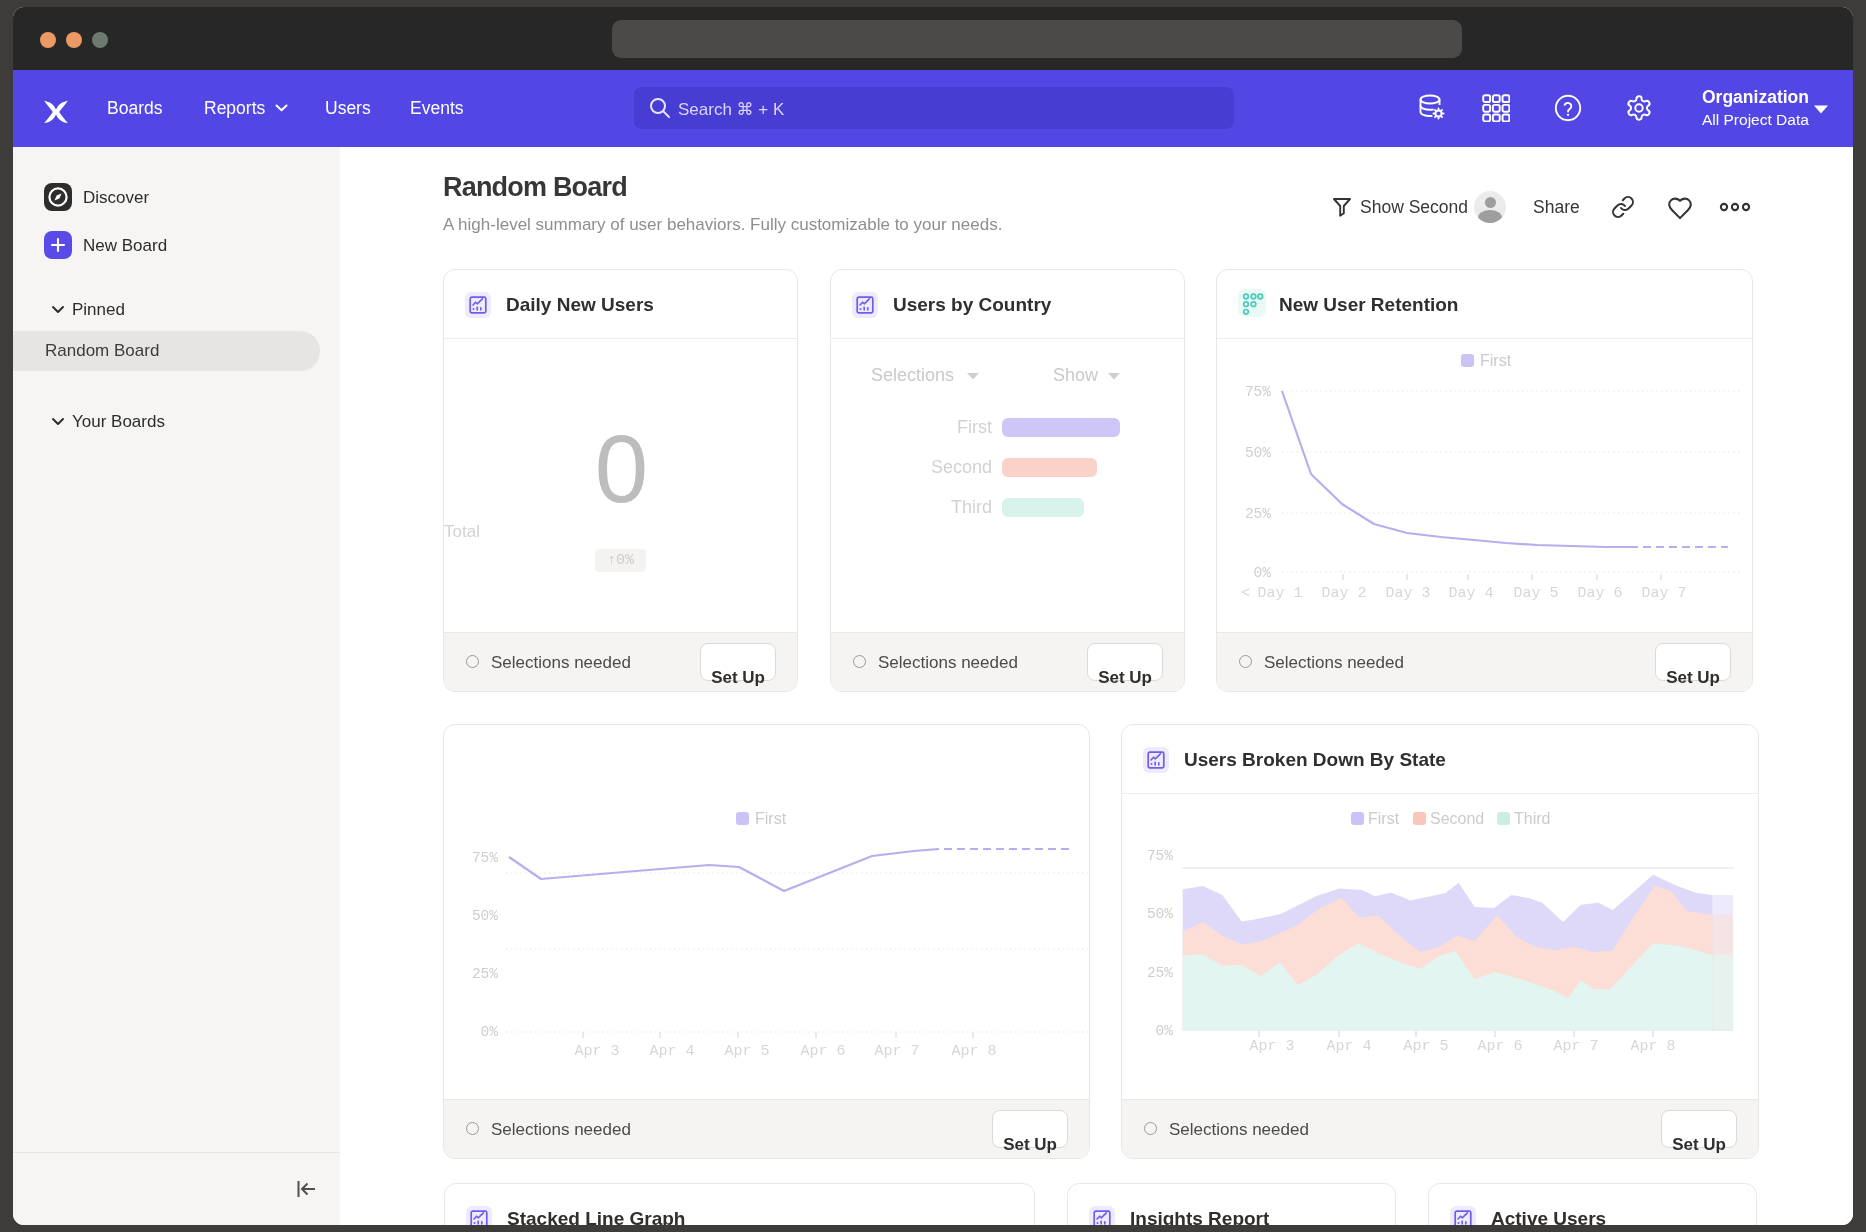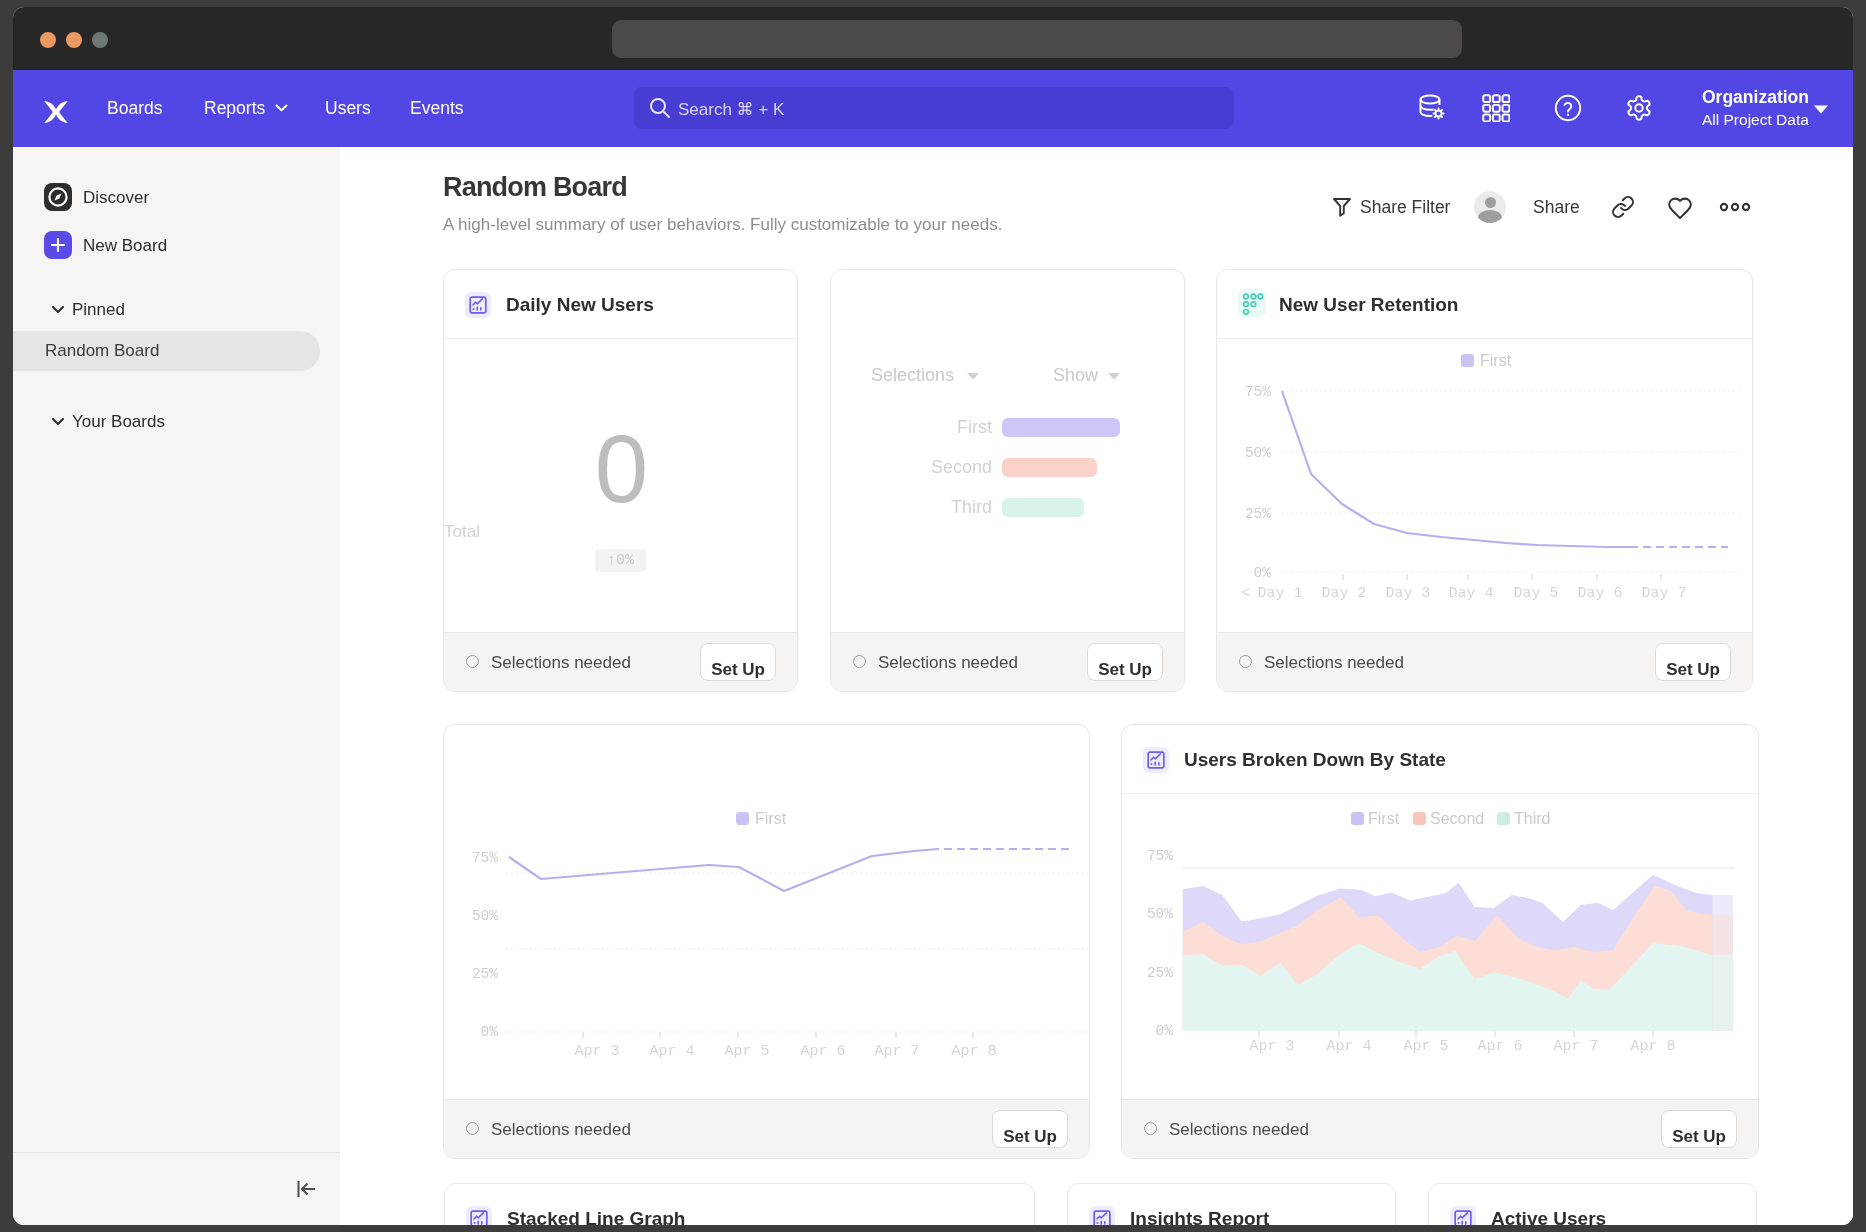--- a/index.html
+++ b/index.html
@@ -14,21 +14,21 @@
 .sitxt{position:absolute;left:70px;font-size:17px;font-weight:500;color:#2d2d2d}
 .sectxt{position:absolute;left:59px;font-size:17px;font-weight:500;color:#2d2d2d}
 #spill{position:absolute;left:0;top:184px;width:307px;height:40px;background:#e6e5e3;border-radius:0 20px 20px 0}
 #main{position:absolute;left:327px;top:140px;right:0;bottom:0;background:#fff}
 .card{position:absolute;background:#fff;border:1px solid #e8e7e6;border-radius:12px;overflow:hidden}
 .chead{position:absolute;left:0;top:0;right:0;height:69px;border-bottom:1px solid #eeedec}
 .ctitle{position:absolute;left:62px;top:24px;font-size:19px;font-weight:700;color:#2f2f2f}
 .cfoot{position:absolute;left:0;bottom:0;right:0;height:59px;background:#f5f4f2;border-top:1px solid #e9e8e7}
 .selcirc{position:absolute;left:22px;top:22px;width:13px;height:13px;border:1.6px solid #999;border-radius:50%}
 .seltxt{position:absolute;left:47px;top:20px;font-size:17px;color:#4b4b4b}
-.setup{position:absolute;right:21px;top:10px;height:38px;line-height:36px;padding:8px 10px;background:#fff;border:1px solid #dbdad9;border-radius:8px;font-size:17px;font-weight:700;color:#2f2f2f}
+.setup{position:absolute;right:21px;top:10px;height:38px;line-height:36px;padding:16px 10px;background:#fff;border:1px solid #dbdad9;border-radius:8px;font-size:17px;font-weight:700;color:#2f2f2f}
 .mono{font-family:"Liberation Mono",monospace}
 </style></head><body>
 <div id="win">
 <div id="tbar">
 <span class="tdot" style="left:27px;background:#ec9a64"></span>
 <span class="tdot" style="left:53px;background:#ec9a64"></span>
 <span class="tdot" style="left:79px;background:#6e7970"></span>
 <div id="addr"></div>
 </div>
 <div id="nav">
@@ -120,21 +120,21 @@
 <line x1="8" y1="12" x2="21" y2="12" stroke="#4f4f4f" stroke-width="2"></line>
 <polyline points="13.5,6.5 8,12 13.5,17.5" fill="none" stroke="#4f4f4f" stroke-width="2"></polyline>
       </svg>
     </div>
     <div id="main"></div>
     <div style="position:absolute;left:430px;top:165px;font-size:27px;font-weight:700;letter-spacing:-0.8px;color:#373737">Random Board</div>
     <div style="position:absolute;left:430px;top:208px;font-size:17px;color:#8e8e8e">A high-level summary of user behaviors. Fully customizable to your needs.</div>
     <svg width="20" height="21" viewBox="0 0 20 21" style="position:absolute;left:1319px;top:190px">
 <path d="M2,2 h16 l-6.2,7 v7.2 l-3.6,2.6 v-9.8 Z" fill="none" stroke="#333" stroke-width="1.9" stroke-linejoin="round"></path>
     </svg>
-    <span style="position:absolute;left:1347px;top:190px;font-size:17.5px;font-weight:500;color:#373737">Share Filter</span>
+    <span style="position:absolute;left:1347px;top:190px;font-size:17.5px;font-weight:500;color:#373737">Show Second</span>
     <div style="position:absolute;left:1461px;top:184px;width:32px;height:32px;border-radius:50%;background:#ebebeb;overflow:hidden">
 <div style="position:absolute;left:10.5px;top:6px;width:11px;height:11px;border-radius:50%;background:#9e9e9e"></div>
 <div style="position:absolute;left:4px;top:19px;width:24px;height:16px;border-radius:50%;background:#9e9e9e"></div>
     </div>
     <span style="position:absolute;left:1520px;top:190px;font-size:17.5px;font-weight:500;color:#373737">Share</span>
     <svg width="24" height="24" viewBox="0 0 24 24" style="position:absolute;left:1598px;top:188px">
 <g fill="none" stroke="#333" stroke-width="2" stroke-linecap="round" stroke-linejoin="round">
 <path d="M10 13a5 5 0 0 0 7.54.54l3-3a5 5 0 0 0-7.07-7.07l-1.72 1.71"></path>
 <path d="M14 11a5 5 0 0 0-7.54-.54l-3 3a5 5 0 0 0 7.07 7.07l1.71-1.71"></path>
       </g>
@@ -162,20 +162,31 @@
       <div style="position:absolute;left:0;width:355px;top:144px;text-align:center;font-size:96px;color:#bdbdbd">0</div>
       <div style="position:absolute;left:0;width:355px;top:252px;text-align:left;font-size:17px;color:#d3d3d3">Total</div>
       <div class="mono" style="position:absolute;left:151px;top:279px;width:51px;height:23px;background:#f4f3f1;border-radius:4px;text-align:center;line-height:23px;font-size:15px;color:#ccc">↑0%</div>
       <div class="cfoot">
         <span class="selcirc"></span>
         <span class="seltxt">Selections needed</span>
         <span class="setup">Set Up</span>
       </div>
     </div>
     <div class="card" style="left:817px;top:262px;width:355px;height:423px">
+      <div class="chead">
+        <svg width="26" height="26" viewBox="0 0 26 26" style="position:absolute;left:21px;top:22px">
+<rect x="0" y="0" width="26" height="26" rx="6" fill="#eeebfd"></rect>
+<rect x="5.2" y="5.2" width="15.6" height="15.6" rx="1.6" fill="none" stroke="#6f5cee" stroke-width="1.7"></rect>
+<polyline points="8,13 10.6,10.2 12.2,11.8 17.4,6.9" fill="none" stroke="#6f5cee" stroke-width="1.6" stroke-linecap="round" stroke-linejoin="round"></polyline>
+<circle cx="8.5" cy="17" r="1" fill="#6f5cee"></circle>
+<line x1="12.2" y1="15.2" x2="12.2" y2="18" stroke="#6f5cee" stroke-width="1.6" stroke-linecap="round"></line>
+<line x1="15.8" y1="15.8" x2="15.8" y2="18" stroke="#6f5cee" stroke-width="1.6" stroke-linecap="round"></line>
+</svg>
+        <div class="ctitle">Users by Country</div>
+      </div>
       <span style="position:absolute;left:40px;top:95px;font-size:18px;color:#c9c9c9">Selections</span>
       <svg width="12" height="8" viewBox="0 0 12 8" style="position:absolute;left:136px;top:102px">
         <polygon points="0,1 12,1 6,7.5" fill="#cfcfcf"></polygon>
       </svg>
       <span style="position:absolute;left:222px;top:95px;font-size:18px;color:#c9c9c9">Show</span>
       <svg width="12" height="8" viewBox="0 0 12 8" style="position:absolute;left:277px;top:102px">
         <polygon points="0,1 12,1 6,7.5" fill="#cfcfcf"></polygon>
       </svg>
       <span style="position:absolute;left:0;top:147px;width:161px;text-align:right;font-size:18px;color:#d2d2d2">First</span>
       <span style="position:absolute;left:171px;top:148px;width:118px;height:19px;border-radius:6px;background:#cec6f6"></span>

